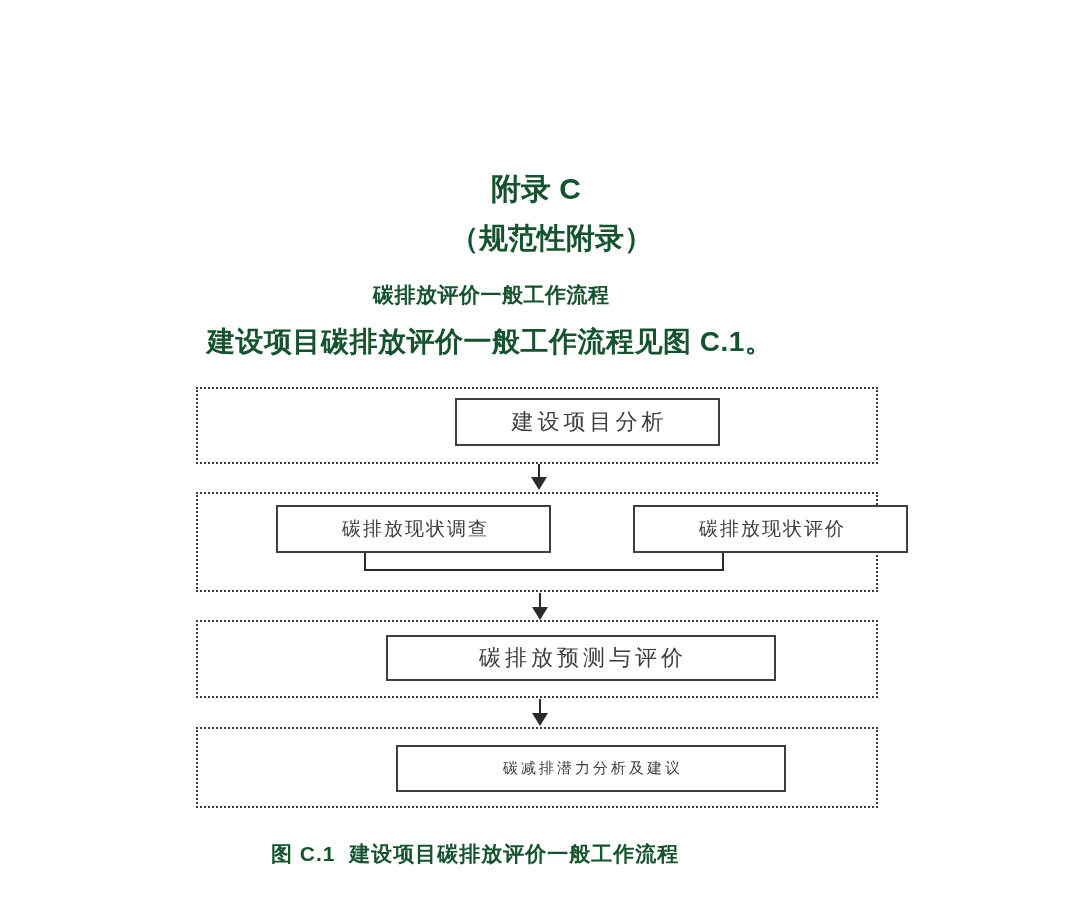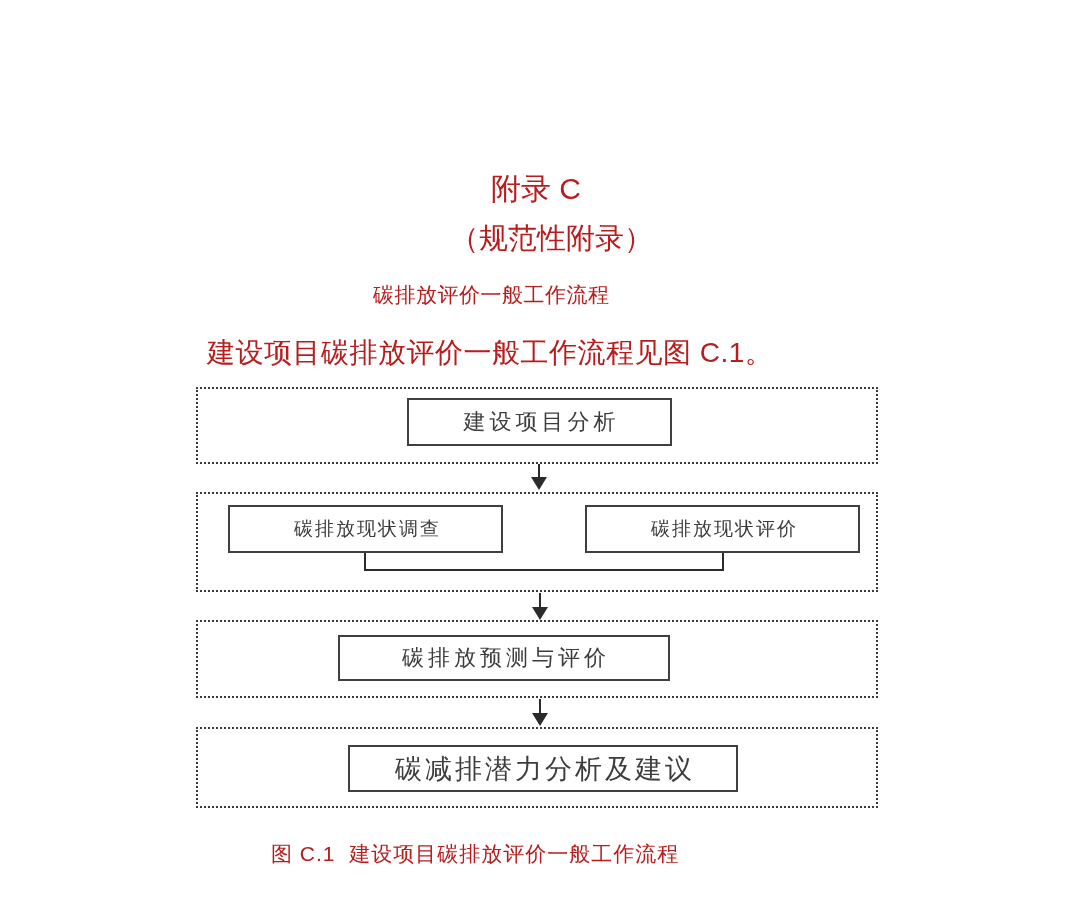--- a/index.html
+++ b/index.html
@@ -7,28 +7,28 @@
   .page {
     position: relative;
     width: 1080px;
     height: 923px;
     background: #ffffff;
     overflow: hidden;
     font-family: "Liberation Sans", "DejaVu Sans", sans-serif;
   }
   .heading {
     position: absolute;
-    color: #b91c1c;
-    font-weight: 400;
+    color: #14532d;
+    font-weight: 700;
     white-space: pre;
   }
   .appendix-title    { left: 491px; top: 169px; font-size: 30px; }
   .appendix-subtitle { left: 450px; top: 219px; font-size: 29px; text-align: right; }
   .appendix-heading  { left: 373px; top: 281px; font-size: 21px; letter-spacing: 0.5px; }
-  .intro-text        { left: 207px; top: 334px; font-size: 28px; letter-spacing: 0.5px; }
+  .intro-text        { left: 207px; top: 323px; font-size: 28px; letter-spacing: 0.5px; }
   .figure-caption    { left: 271px; top: 840px; font-size: 21px; letter-spacing: 1px; white-space: pre; }
 
   .dotted {
     position: absolute;
     left: 196px;
     width: 682px;
     border: 2px dotted #3a3a3a;
     background: #ffffff;
   }
   .c1 { top: 387px; height: 77px; }
@@ -39,29 +39,30 @@
   .box {
     position: absolute;
     border: 2px solid #3f3f3f;
     background: #ffffff;
     display: flex;
     align-items: center;
     justify-content: center;
     font-family: "Liberation Serif", "DejaVu Serif", serif;
     color: #3d3d3d;
     font-size: 22px;
+    margin-left: 48px;
   }
   .box span { letter-spacing: 4px; text-indent: 4px; }
   .b1  { left: 407px; top: 398px; width: 265px; height: 48px; }
   .b2l { left: 228px; top: 505px; width: 275px; height: 48px; }
   .b2r { left: 585px; top: 505px; width: 275px; height: 48px; text-align: right; }
-  .b3  { left: 338px; top: 635px; width: 332px; height: 46px; }
+  .b3  { left: 338px; top: 635px; width: 390px; height: 46px; }
   .b4  { left: 348px; top: 745px; width: 390px; height: 47px; }
   .b2l span, .b2r span { font-size: 19px; letter-spacing: 2px; }
-  .b4 span { font-size: 27px; letter-spacing: 3px; }
+  .b4 span { font-size: 15px; letter-spacing: 3px; }
 
   .line {
     position: absolute;
     background: #2b2b2b;
   }
   .drop-left  { left: 364px; top: 553px; width: 2px; height: 18px; }
   .drop-right { left: 722px; top: 553px; width: 2px; height: 18px; }
   .merge-bar  { left: 364px; top: 569px; width: 360px; height: 2px; }
 
   .arrow { position: absolute; width: 16px; }

